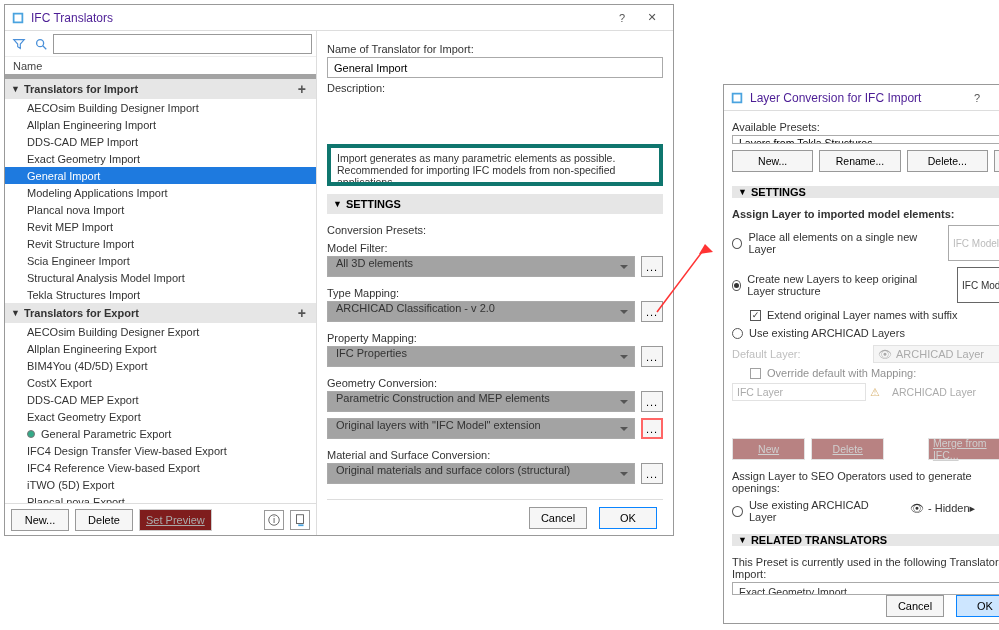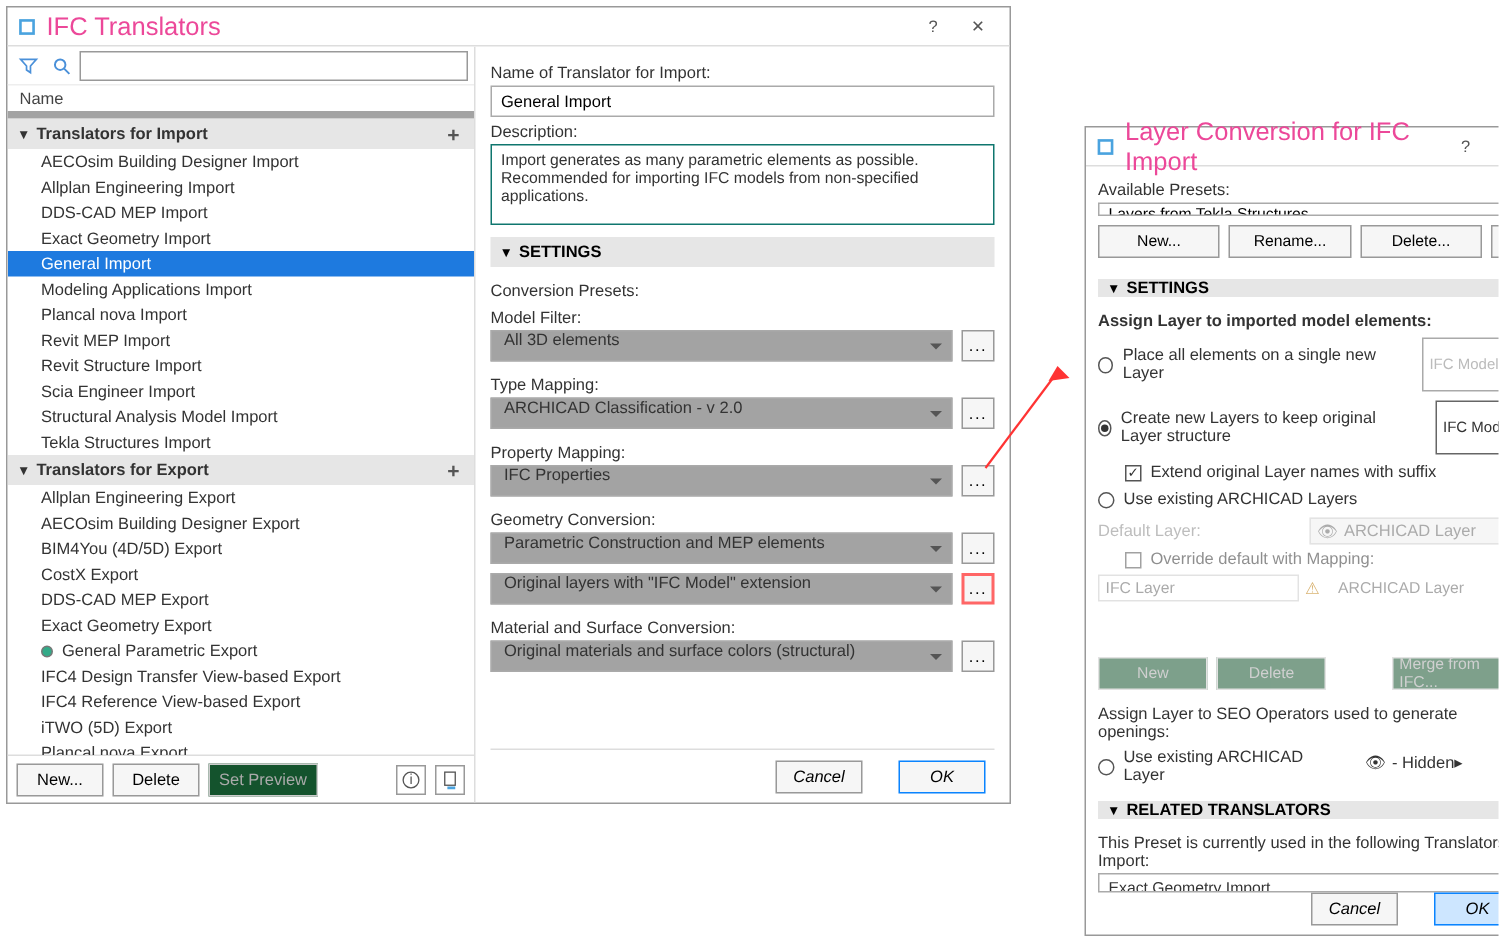--- a/index.html
+++ b/index.html
@@ -1,20 +1,20 @@
 <!DOCTYPE html>
 <html><head>
 <meta charset="utf-8">
 <style>
 * { box-sizing: border-box; margin: 0; padding: 0; font-family: "Segoe UI", Tahoma, sans-serif; font-size: 11px; }
 body { background: #fff; width: 999px; height: 630px; position: relative; }
 .window { position: absolute; border: 1px solid #999; background: #fff; display: flex; flex-direction: column; }
 .titlebar { height: 26px; display: flex; align-items: center; padding: 0 6px; border-bottom: 1px solid #ddd; }
 .titlebar .ticon { width: 14px; height: 14px; margin-right: 6px; display: inline-flex; }
-.titlebar .title { flex: 1; color: #ec4899; font-size: 17px; }
+.titlebar .title { flex: 1; color: #4c1d95; font-size: 12px; }
 .titlebar .winbtn { width: 30px; height: 20px; display: flex; align-items: center; justify-content: center; color: #555; }
 
 #win1 { left: 4px; top: 4px; width: 670px; height: 532px; }
 #win1 .body { flex: 1; display: flex; overflow: hidden; }
 .leftcol { width: 312px; border-right: 1px solid #ddd; display: flex; flex-direction: column; }
 .toolbar { height: 26px; display: flex; align-items: center; padding: 2px 4px; gap: 2px; border-bottom: 1px solid #eee; }
 .iconbtn { width: 20px; height: 20px; border: 1px solid transparent; display: flex; align-items: center; justify-content: center; }
 .iconbtn svg { width: 14px; height: 14px; }
 .searchbox { flex: 1; height: 20px; border: 1px solid #999; padding: 0 4px; }
 .namehdr { height: 22px; padding: 0 8px; display: flex; align-items: center; border-bottom: 5px solid #a3a3a3; color: #444; }
@@ -23,35 +23,35 @@
 .grouphdr .chev { margin-right: 4px; font-size: 9px; }
 .grouphdr .spacer { flex: 1; }
 .grouphdr .plus { color: #555; font-size: 14px; padding: 0 4px; }
 .item { height: 17px; display: flex; align-items: center; padding-left: 22px; color: #333; }
 .item.selected { background: #1e7adf; color: #fff; }
 .item .dot { width: 8px; height: 8px; border-radius: 50%; border: 1px solid #777; margin-right: 6px; display: none; }
 .item.general .dot { display: inline-block; background: #3a8; }
 .leftfooter { height: 32px; border-top: 1px solid #ddd; display: flex; align-items: center; gap: 6px; padding: 0 6px; }
 .btn { height: 22px; border: 1px solid #999; background: #f6f6f6; padding: 0 10px; display: inline-flex; align-items: center; justify-content: center; }
 .btn.small { padding: 0 6px; min-width: 58px; }
-.btn.disabled { color: #aaa; background: #14532d; border-color: #ccc; }
+.btn.disabled { color: #aaa; background: #7f1d1d; border-color: #ccc; text-decoration: underline; }
 .btn.primary { border-color: #0a84ff; color: #000; }
 
 .rightcol { flex: 1; display: flex; flex-direction: column; padding: 8px 10px 0 10px; overflow: hidden; }
 .lbl { color: #333; margin: 4px 0 2px 0; }
 .textin { height: 21px; border: 1px solid #aaa; padding: 0 6px; width: 100%; }
-.textarea { height: 54px; border: 1px solid #0f766e; padding: 4px 6px; width: 100%; font-size: 10.5px; color: #333; overflow-y: scroll; }
+.textarea { height: 42px; border: 4px solid #0f766e; padding: 4px 6px; width: 100%; font-size: 10.5px; color: #333; overflow-y: scroll; margin-top: 48px; }
 .section { background: #e6e6e6; height: 20px; display: flex; align-items: center; padding: 0 6px; margin: 8px 0 6px 0; font-weight: bold; }
 .section .chev { margin-right: 4px; font-size: 9px; }
 .row { display: flex; align-items: center; gap: 6px; margin-bottom: 6px; }
 .select { flex: 1; height: 21px; border: 1px solid #aaa; background: #a3a3a3; padding: 0 18px 0 8px; position: relative; color: #333; }
 .select::after { content: ""; position: absolute; right: 6px; top: 8px; border: 4px solid transparent; border-top-color: #555; }
 .dotsbtn { width: 22px; height: 21px; border: 1px solid #999; background: #f6f6f6; display: flex; align-items: center; justify-content: center; letter-spacing: 1px; }
 .dotsbtn.hl { border: 2px solid #f66; }
-.rightfooter { margin-top: auto; height: 36px; border-top: 1px solid #ddd; display: flex; align-items: center; justify-content: flex-end; gap: 24px; padding-right: 6px; font-style: italic; }
+.rightfooter { margin-top: auto; height: 36px; border-top: 1px solid #ddd; display: flex; align-items: center; justify-content: flex-end; gap: 12px; padding-right: 6px; }
 
 #win2 { left: 723px; top: 84px; width: 306px; height: 540px; }
 #win2 .body { flex: 1; display: flex; flex-direction: column; padding: 6px 8px; overflow: hidden; }
 .presetlist { border: 1px solid #aaa; height: 58px; overflow: hidden; }
 .presetlist .row2 { height: 14px; padding: 0 6px; display: flex; align-items: center; font-size: 10.5px;}
 .btnrow { display: flex; gap: 6px; margin: 6px 0; }
 .btnrow .btn { flex: 1; min-width: 0; font-size: 10.5px; padding: 0 4px; }
 .btnrow .iconb { width: 26px; flex: 0 0 26px; }
 .radio, .check { display: flex; align-items: center; gap: 6px; margin: 3px 0; color: #333; }
 .radio .r { width: 11px; height: 11px; border: 1px solid #555; border-radius: 50%; display: flex; align-items: center; justify-content: center; }
@@ -122,22 +122,22 @@
             <div class="item">Structural Analysis Model Import</div>
             <div class="item">Tekla Structures Import</div>
           </div>
         <div class="grouphdr">
           <span class="chev">▼</span>
           <span>Translators for Export</span>
           <span class="spacer"></span>
           <span class="plus">+</span>
         </div>
         <div id="export-items">
+            <div class="item">AECOsim Building Designer Export</div>
             <div class="item">Allplan Engineering Export</div>
-            <div class="item">AECOsim Building Designer Export</div>
             <div class="item">BIM4You (4D/5D) Export</div>
             <div class="item">CostX Export</div>
             <div class="item">DDS-CAD MEP Export</div>
             <div class="item">Exact Geometry Export</div>
             <div class="item general"><span class="dot"></span>General Parametric Export</div>
             <div class="item">IFC4 Design Transfer View-based Export</div>
             <div class="item">IFC4 Reference View-based Export</div>
             <div class="item">iTWO (5D) Export</div>
             <div class="item">Plancal nova Export</div>
           </div>

